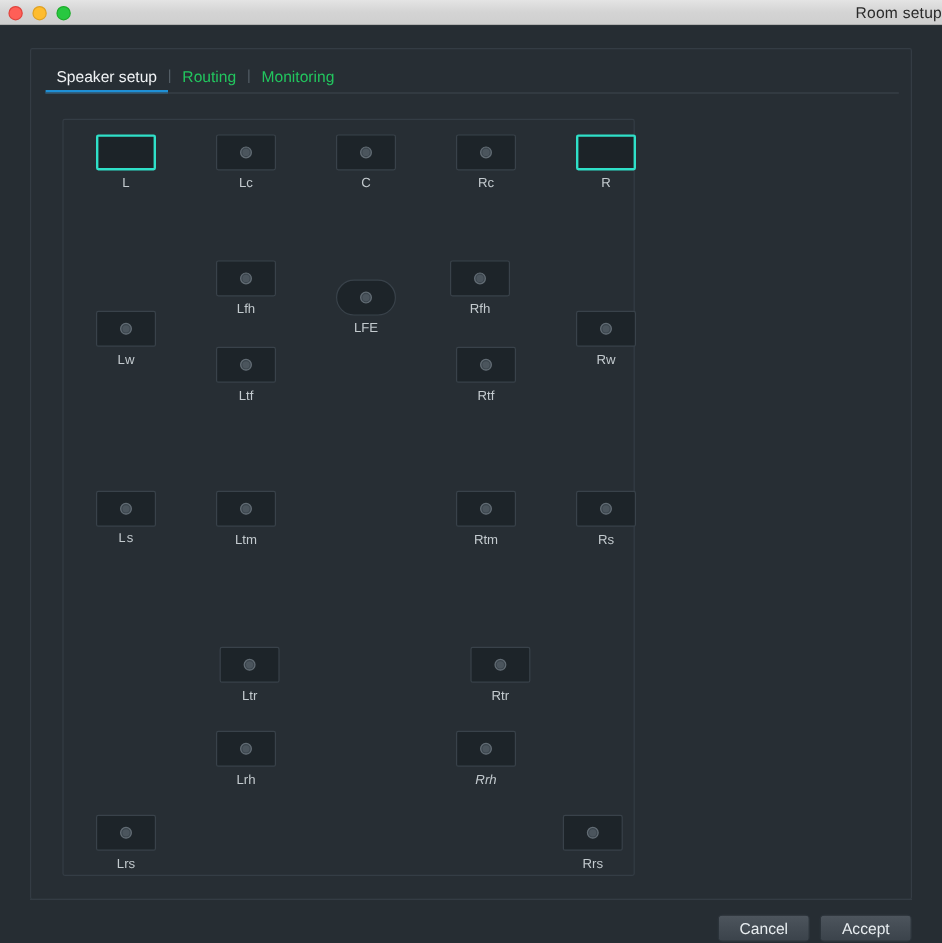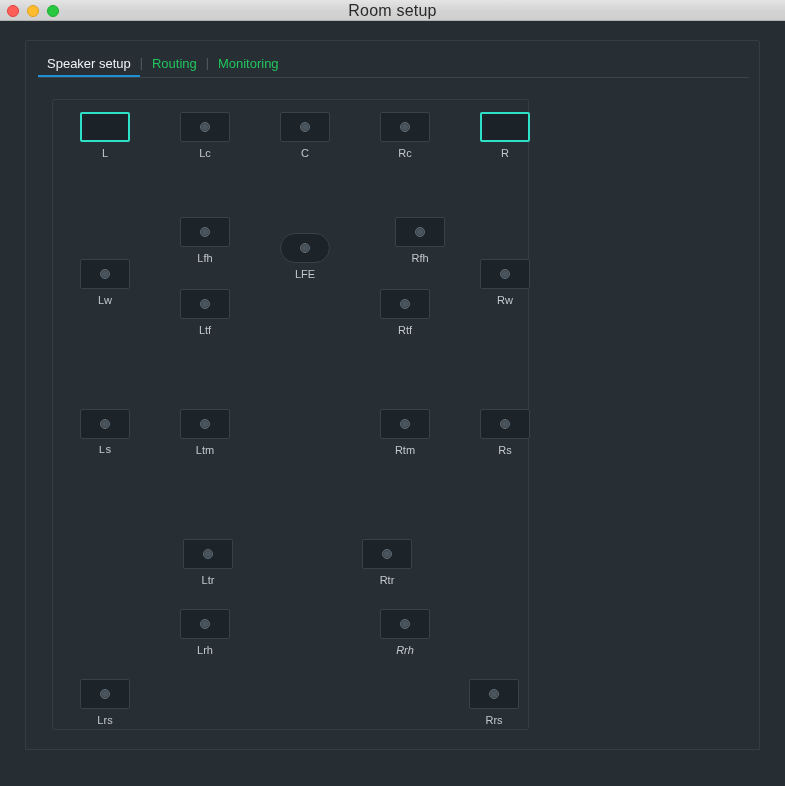--- a/index.html
+++ b/index.html
@@ -43,22 +43,22 @@
     width: 12px; height: 12px;
     border-radius: 50%;
     display: block;
   }
   .light.close  { background: #ff5f57; border: 1px solid #e0443e; }
   .light.min    { background: #febc2e; border: 1px solid #dfa123; }
   .light.max    { background: #28c840; border: 1px solid #1dad2b; }
 
   .window-title {
     width: 785px;
-    text-align: center;
-    font-size: 16px;
+    text-align: right;
+    font-size: 13px;
     color: #2a2a2a;
     line-height: 21px;
     letter-spacing: .2px;
   }
 
   
   .dialog-body {
     position: absolute;
     left: 0; top: 21px;
     width: 785px;
@@ -272,21 +272,21 @@
                 <span class="dot"></span>
               </div>
               <span class="label">LFE</span>
             </div>
             <div class="cell" style="left: 127px; top: 117px;">
               <div class="box">
                 <span class="dot"></span>
               </div>
               <span class="label">Lfh</span>
             </div>
-            <div class="cell" style="left: 342px; top: 117px;">
+            <div class="cell" style="left: 322px; top: 117px;">
               <div class="box">
                 <span class="dot"></span>
               </div>
               <span class="label">Rfh</span>
             </div>
             <div class="cell" style="left: 27px; top: 159px;">
               <div class="box">
                 <span class="dot"></span>
               </div>
               <span class="label">Lw</span>
@@ -332,21 +332,21 @@
                 <span class="dot"></span>
               </div>
               <span class="label">Rs</span>
             </div>
             <div class="cell" style="left: 130px; top: 439px;">
               <div class="box">
                 <span class="dot"></span>
               </div>
               <span class="label">Ltr</span>
             </div>
-            <div class="cell" style="left: 309px; top: 439px;">
+            <div class="cell" style="left: 339px; top: 439px;">
               <div class="box">
                 <span class="dot"></span>
               </div>
               <span class="label">Rtr</span>
             </div>
             <div class="cell" style="left: 127px; top: 509px;">
               <div class="box">
                 <span class="dot"></span>
               </div>
               <span class="label">Lrh</span>
@@ -369,15 +369,19 @@
               </div>
               <span class="label">Rrs</span>
             </div>
           </div>
       </div>
 
     </div>
 
     <div class="footer-rule"></div>
 
+    <div class="footer">
+      <button class="btn">Cancel</button>
+      <button class="btn">Accept</button>
+    </div>
 
   </div>
 </div>
 
 </body></html>

